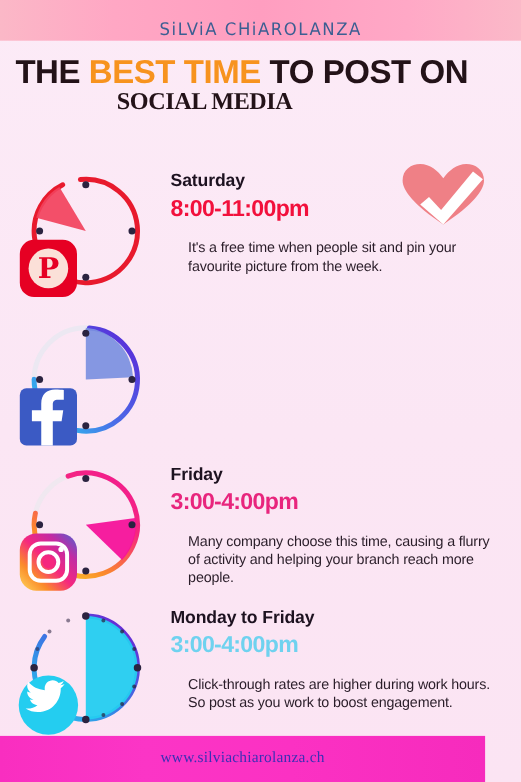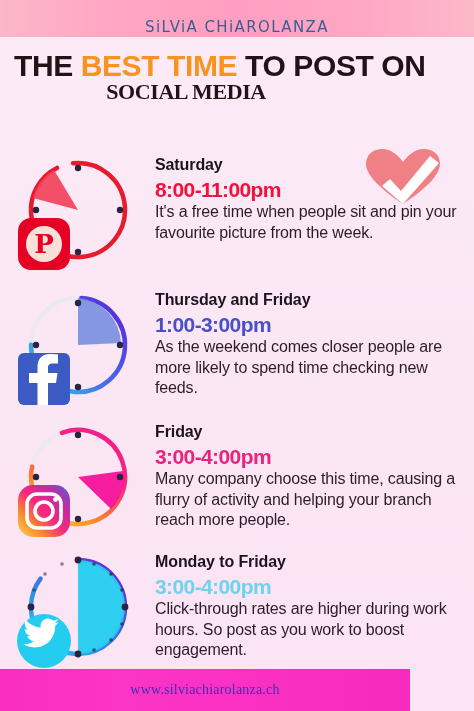--- a/index.html
+++ b/index.html
@@ -104,33 +104,33 @@
     letter-spacing: -0.1px;
   }
   .row-time {
     font-size: 21px;
     font-weight: bold;
     margin: 0 0 1px 0;
     letter-spacing: -0.6px;
     line-height: 1.05;
   }
   .row-desc {
-    font-size: 16px;
+    font-size: 13px;
     color: #2a1d29;
     line-height: 1.28;
-    margin: 0;
+    margin: 16px;
     letter-spacing: -0.15px;
   }
 
   
   .footer-bar {
     position: absolute;
     left: 0;
     bottom: 0;
-    width: 410px;
+    width: 441px;
     height: 42px;
     background: linear-gradient(90deg, #f92ec0 0%, #fb35c6 30%, #fb31c3 60%, #f62bbd 100%);
     display: flex;
     align-items: center;
     justify-content: center;
   }
   .footer-url {
     font-family: "Liberation Serif", serif;
     font-size: 14px;
     color: #3c2fb5;
@@ -197,25 +197,20 @@
         <path d="M64 60 L 64 13 A 47 47 0 0 1 107 58 Z" fill="#7b90e0" opacity="0.92"></path>
         <circle cx="64" cy="18" r="3.2" fill="#2b2340"></circle>
         <circle cx="106" cy="60" r="3.2" fill="#2b2340"></circle>
         <circle cx="64" cy="102" r="3.2" fill="#2b2340"></circle>
         <circle cx="22" cy="60" r="3.2" fill="#2b2340"></circle>
         <g>
           <rect x="4" y="68" width="52" height="52" rx="6" fill="#3b5ac4"></rect>
           <path d="M34 120 L 34 98 L 42 98 L 43.5 88 L 34 88 L 34 83 C 34 80 35 78.5 39 78.5 L 44 78.5 L 44 69.5 C 42.5 69.3 39.5 69 36 69 C 28.6 69 23.5 73.5 23.5 81.8 L 23.5 88 L 15 88 L 15 98 L 23.5 98 L 23.5 120 Z" fill="#ffffff"></path>
         </g>
       </svg>
-    </div>
-    <div class="row-text">
-      <p class="row-day">Thursday and Friday</p>
-      <p class="row-time" style="color:#4a4fc4;">1:00-3:00pm</p>
-      <p class="row-desc">As the weekend comes closer people are more likely to spend time checking new feeds.</p>
     </div>
   </div>
 
   <div class="row" style="top:415px;">
     <div class="row-clock">
       <svg width="124" height="124" viewBox="0 0 124 124">
         <defs>
           <linearGradient id="igRing" x1="10%" y1="0%" x2="90%" y2="100%">
             <stop offset="0%" stop-color="#fbd62a"></stop>
             <stop offset="25%" stop-color="#fb8c2a"></stop>

